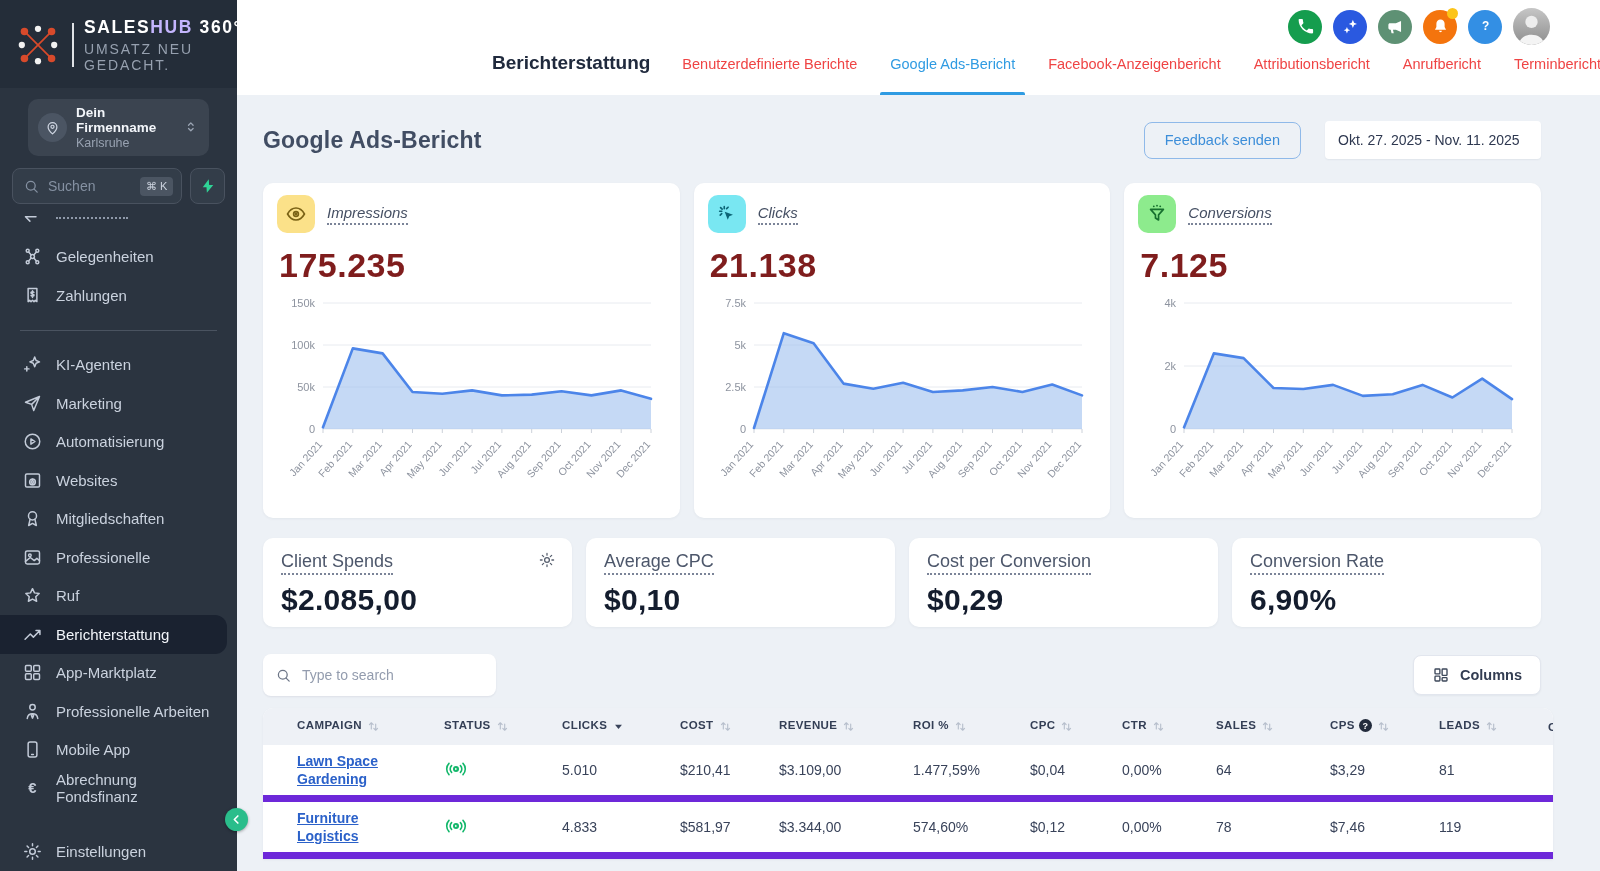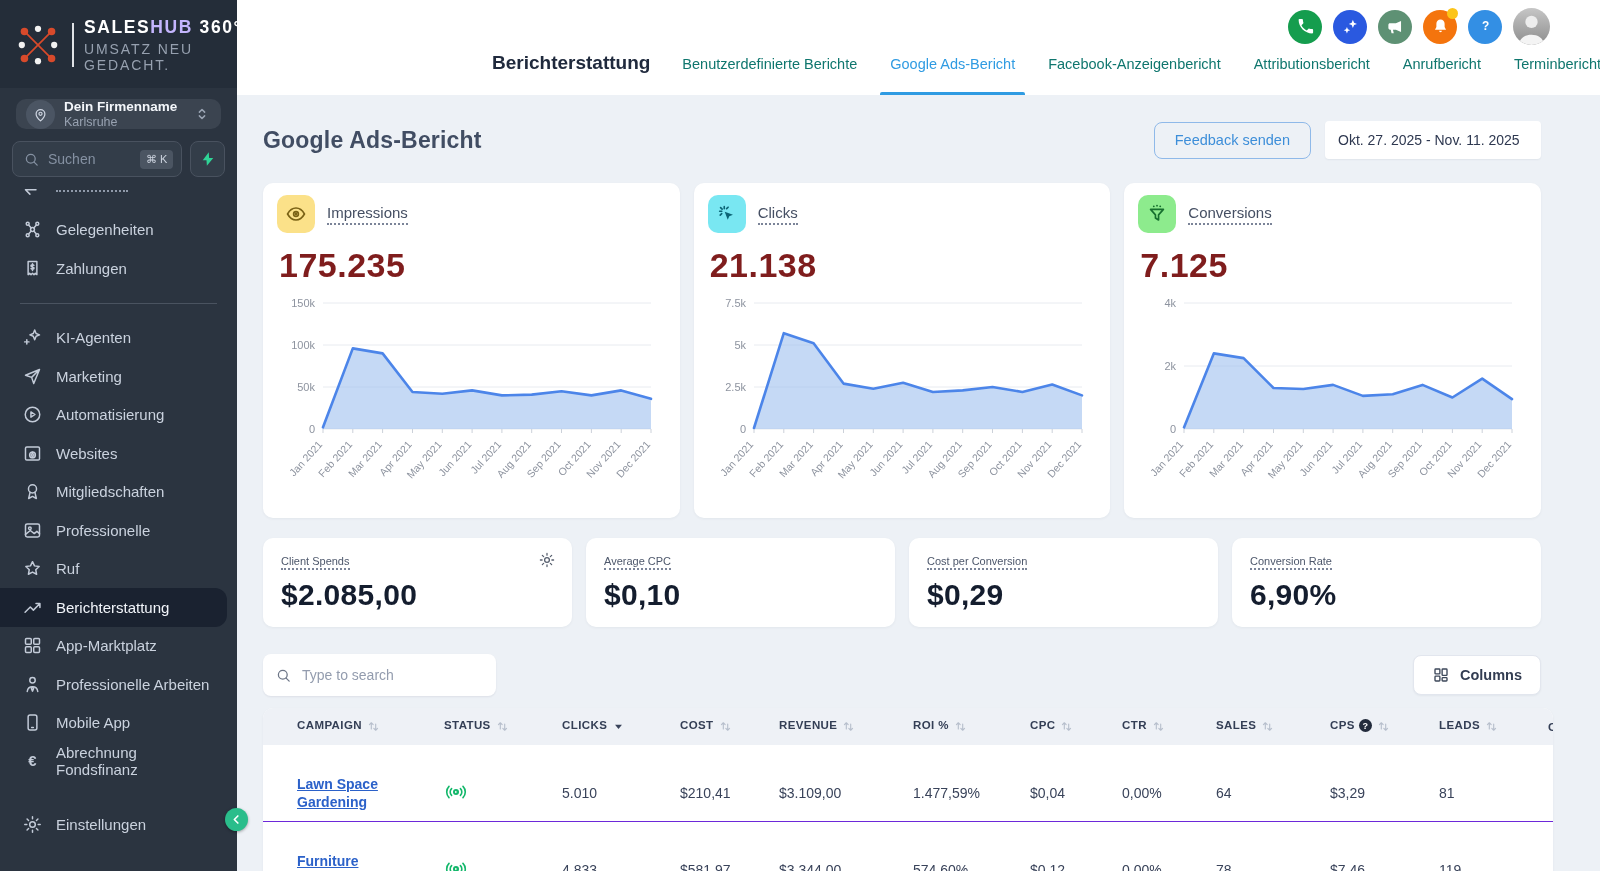--- a/index.html
+++ b/index.html
@@ -10,21 +10,21 @@
   .icn svg { width:100%; height:100%; }
 
   
   .sidebar { width:237px; min-width:237px; height:100%; background:#2b3440; position:relative; display:flex; flex-direction:column; color:#cdd4e0; }
   .logo-block { background:#242d39; padding:17px 16px 15px 14px; display:flex; align-items:center; gap:10px; }
   .logo-mark { width:48px; height:48px; flex:none; }
   .logo-sep { width:2px; height:44px; background:#dfe2e6; flex:none; }
   .logo-title { font-size:17.5px; font-weight:700; letter-spacing:1.6px; color:#fff; white-space:nowrap; }
   .logo-title .hub { color:#c4b5fd; }
   .logo-tag { font-size:14px; letter-spacing:1.9px; color:#96a0af; margin-top:3px; }
-  .company { margin:11px 16px 12px; background:#3b4450; border-radius:10px; padding:0 10px; display:flex; align-items:center; gap:9px; cursor:pointer; }
+  .company { margin:11px 28px 12px; background:#3b4450; border-radius:10px; padding:6px 10px; display:flex; align-items:center; gap:9px; cursor:pointer; }
   .company-pin { width:29px; height:29px; border-radius:50%; background:#4b5563; color:#cfd6e2; flex:none; }
   .company-pin svg { width:17px; height:17px; }
   .company-name { font-size:13.5px; font-weight:700; color:#f3f6fa; }
   .company-city { font-size:12.5px; color:#98a2b1; margin-top:1px; }
   .company-chevrons { margin-left:auto; color:#9aa4b3; width:18px; height:18px; }
   .search-row { display:flex; gap:8px; margin:0 12px 12px; }
   .search-box { flex:1; background:#333d49; border:1px solid #49525f; border-radius:8px; height:36px; display:flex; align-items:center; padding:0 8px 0 10px; gap:8px; color:#8591a2; }
   .search-box .icn { width:17px; height:17px; }
   .search-box input { background:transparent; border:none; outline:none; color:#14b8a6; font-size:14px; width:84px; font-family:inherit; }
   .search-box input::placeholder { color:#8591a2; }
@@ -41,69 +41,69 @@
   .nav-spacer { height:25px; }
   .collapse-btn { position:absolute; right:-11px; top:808px; width:23px; height:23px; border-radius:50%; background:#2abd8b; color:#fff; border:none; cursor:pointer; z-index:6; box-shadow:0 1px 3px rgba(0,0,0,.35); }
   .collapse-btn svg { width:13px; height:13px; }
 
   
   .main { flex:1; display:flex; flex-direction:column; height:100%; min-width:0; }
   .topbar { background:#fff; height:95px; min-height:95px; position:relative; }
   .header-row { position:absolute; left:255px; right:300px; bottom:0; display:flex; align-items:flex-end; gap:30px; }
   .topbar-title { font-size:19px; font-weight:700; color:#202a3d; padding-bottom:21px; white-space:nowrap; }
   .tabs { display:flex; gap:29px; }
-  .tab { font-size:14.5px; color:#0f766e; padding:0 2px 23px; cursor:pointer; position:relative; white-space:nowrap; }
+  .tab { font-size:14.5px; color:#ef4444; padding:0 2px 23px; cursor:pointer; position:relative; white-space:nowrap; }
   .tab.active { color:#2f9be2; }
   .tab.active::after { content:""; position:absolute; left:-8px; right:-8px; bottom:0; height:3px; background:#2f9be2; border-radius:2px 2px 0 0; }
   .topbar-actions { position:absolute; top:8px; right:50px; display:flex; gap:11px; align-items:center; }
   .action-circle { width:34px; height:34px; border-radius:50%; color:#fff; position:relative; border:none; cursor:pointer; }
   .action-circle svg { width:19px; height:19px; }
   .action-badge { position:absolute; top:-2px; right:-1px; width:11px; height:11px; border-radius:50%; }
   .avatar { width:37px; height:37px; border-radius:50%; overflow:hidden; flex:none; cursor:pointer; display:block; }
   .avatar svg { width:100%; height:100%; display:block; }
 
   .content { flex:1; padding:26px 0 0 26px; min-width:0; }
   .page-head { width:1278px; display:flex; align-items:center; margin-bottom:24px; }
   .page-title { font-size:23px; font-weight:700; color:#414d63; letter-spacing:.2px; }
-  .page-actions { margin-left:auto; display:flex; gap:14px; align-items:center; }
+  .page-actions { margin-left:auto; display:flex; gap:24px; align-items:center; }
   .feedback-btn { height:37px; padding:0 20px; border:1px solid #8fb9e9; border-radius:8px; color:#3d8ed9; font-size:14.5px; background:transparent; cursor:pointer; font-family:inherit; }
   .date-box { height:38px; background:#fff; border-radius:4px; display:flex; align-items:center; padding:0 13px; font-size:14px; color:#2e3850; width:216px; white-space:nowrap; overflow:hidden; box-shadow:0 1px 2px rgba(20,30,60,.06); cursor:pointer; }
 
   .charts-row { display:flex; gap:14px; width:1278px; margin-bottom:20px; }
   .chart-card { flex:1; background:#fff; border-radius:10px; padding:12px 14px 4px; box-shadow:0 1px 3px rgba(25,35,60,.05); height:335px; }
-  .metric-head { display:flex; align-items:center; gap:12px; }
+  .metric-head { display:flex; align-items:center; gap:12px;font-style:italic; }
   .chip { width:38px; height:38px; border-radius:10px; flex:none; }
   .chip svg { width:22px; height:22px; }
   .metric-label { font-size:15px; color:#454f63; border-bottom:2px dotted #7b8498; padding-bottom:2px; }
   .metric-value { font-size:34px; font-weight:600; color:#7f1d1d; margin:13px 0 4px 2px; letter-spacing:.5px; }
 
   .kpi-row { display:flex; gap:14px; width:1278px; margin-bottom:27px; }
   .kpi-card { flex:1; background:#fff; border-radius:10px; padding:13px 18px; box-shadow:0 1px 3px rgba(25,35,60,.05); height:89px; position:relative; }
-  .kpi-label { font-size:11px; color:#4d576b; border-bottom:2px dotted #7b8498; display:inline-block; padding-bottom:1px; }
+  .kpi-label { font-size:18px; color:#4d576b; border-bottom:2px dotted #7b8498; display:inline-block; padding-bottom:1px; }
   .kpi-value { font-size:30px; font-weight:600; color:#141d2e; margin-top:8px; letter-spacing:.3px; }
   .kpi-gear { position:absolute; top:13px; right:16px; color:#575f6e; cursor:pointer; width:18px; height:18px; }
   .kpi-gear svg { width:100%; height:100%; }
 
   .toolbar { display:flex; width:1278px; margin-bottom:12px; align-items:center; }
   .table-search { width:233px; height:42px; background:#fff; border-radius:8px; display:flex; align-items:center; padding:0 12px; gap:10px; box-shadow:0 1px 2px rgba(20,30,60,.08); color:#6d7687; }
   .table-search .icn { width:17px; height:17px; }
   .table-search input { border:none; outline:none; font-size:14px; color:#333c4e; width:100%; font-family:inherit; background:transparent; }
   .table-search input::placeholder { color:#939cae; }
   .columns-btn { margin-left:auto; height:40px; background:#fff; border:1px solid #e2e6ee; border-radius:8px; display:flex; align-items:center; gap:10px; padding:0 18px; font-size:14.5px; font-weight:600; color:#333d52; cursor:pointer; box-shadow:0 1px 2px rgba(20,30,60,.05); font-family:inherit; }
   .columns-btn .icn { width:18px; height:18px; color:#3c4759; }
 
   .table-card { width:1290px; background:#fff; border-radius:10px 10px 0 0; overflow:hidden; box-shadow:0 1px 3px rgba(25,35,60,.05); }
   .t-head, .t-row { display:grid; grid-template-columns:173px 118px 118px 99px 134px 117px 92px 94px 114px 109px 109px 80px; }
   .t-head { background:#eef1f6; height:37px; align-items:center; }
   .th { display:flex; align-items:flex-start; gap:4px; font-size:11.5px; font-weight:700; letter-spacing:.4px; color:#333e55; padding-left:8px; cursor:pointer; white-space:nowrap; }
   .th.first { padding-left:34px; }
   .sort-icn { width:15px; height:15px; display:inline-flex; flex:none; }
   .sort-icn svg { width:100%; height:100%; }
   .help-badge { width:13px; height:13px; border-radius:50%; background:#222b3c; color:#fff; font-size:9px; font-weight:700; display:inline-flex; align-items:center; justify-content:center; flex:none; }
-  .t-row { height:57px; align-items:center; border-bottom:1px solid #6d28d9; background:#fff;margin-top:20px; }
+  .t-row { height:57px; align-items:center; border-bottom:7px solid #6d28d9; background:#fff; }
   .td { font-size:14px; color:#39435a; padding-left:8px; }
   .td.first { padding-left:34px; }
   .link { color:#2b61c9; font-weight:700; font-size:14px; text-decoration:underline; line-height:1.3; display:inline-block; max-width:118px; cursor:pointer; }
   .status-icn { width:24px; height:24px; display:inline-flex; color:#12b76a; }
   .status-icn svg { width:100%; height:100%; }
 </style>
 </head>
 <body>
 
 <aside class="sidebar">

